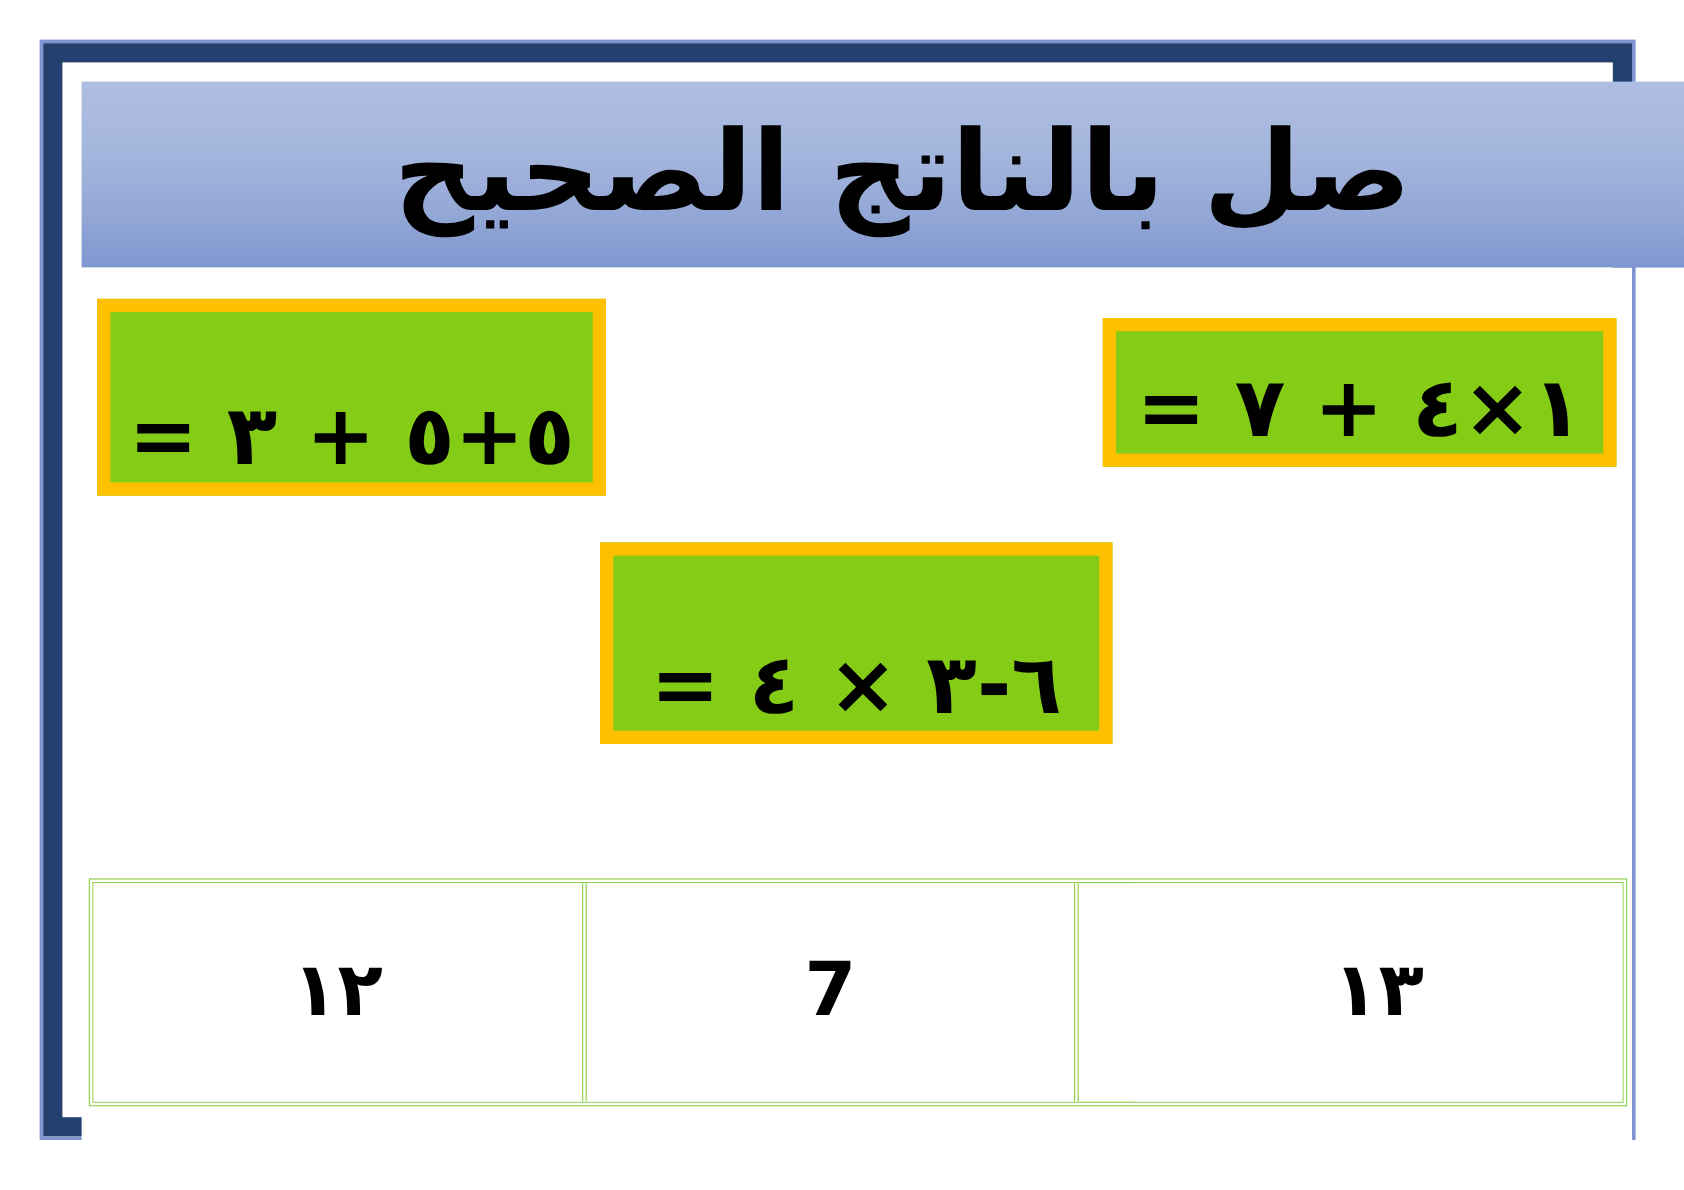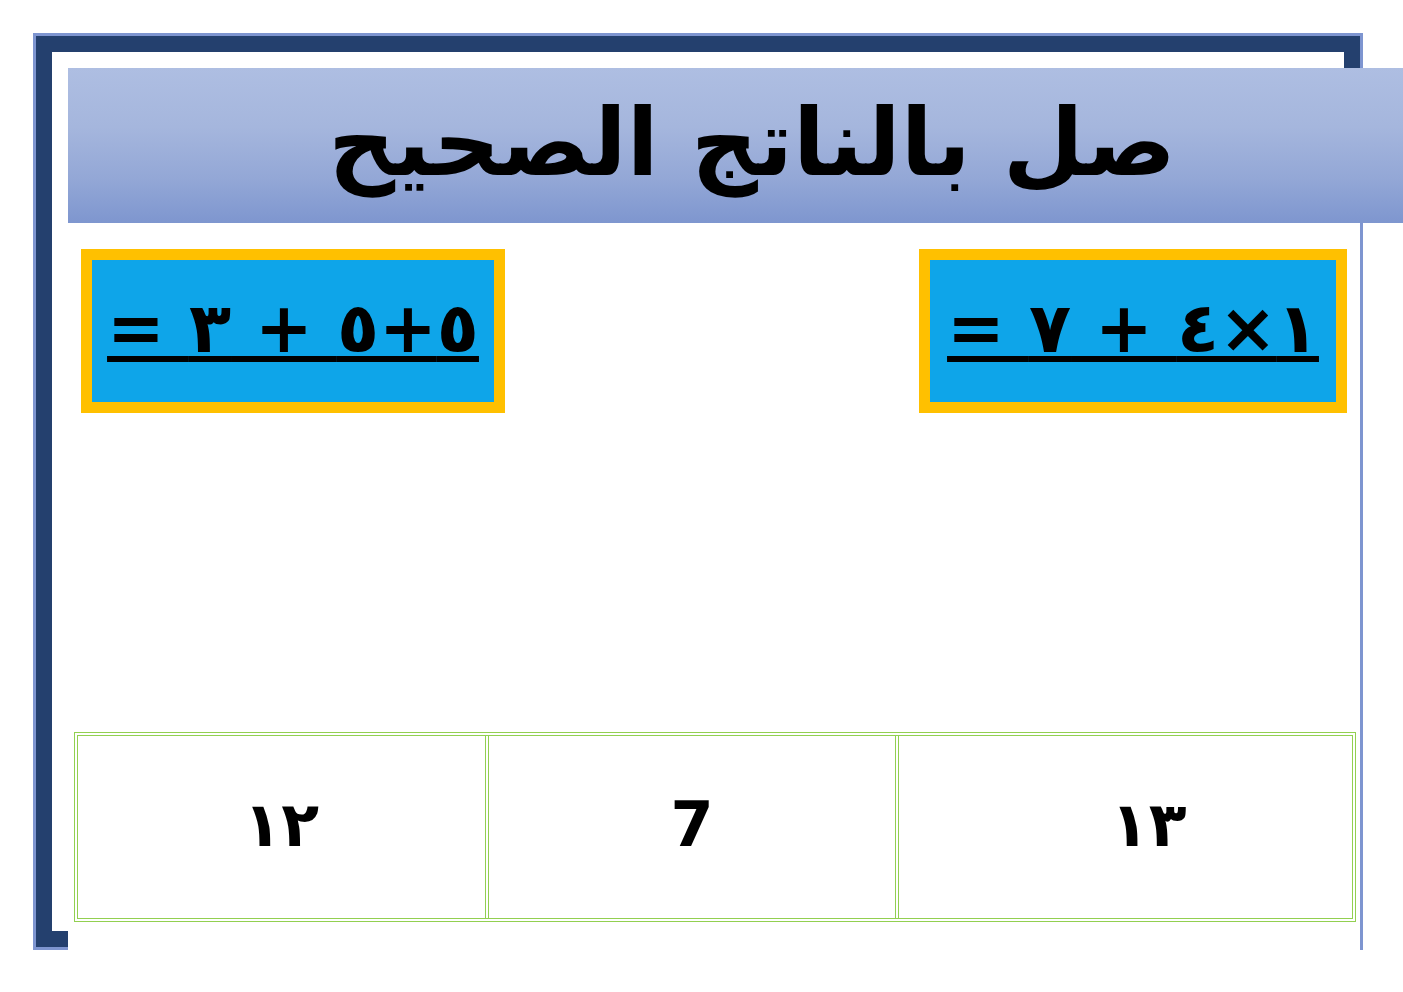--- a/index.html
+++ b/index.html
@@ -69,41 +69,40 @@
     top: 171px;
     width: 1292px;
     height: 730px;
     background: #ffffff;
   }
 
   
   .eq-card {
     position: absolute;
     box-sizing: border-box;
-    background: #0ea5e9;
+    background: #84cc16;
     border: 11px solid #FFC000;
     display: flex;
-    align-items: center;
+    align-items: flex-end;
     justify-content: center;
     direction: rtl;
-    text-decoration: underline;
   }
   .eq-text {
     font-family: "DejaVu Sans", "Liberation Sans", sans-serif;
     font-weight: 700;
     font-size: 69px;
     line-height: 1;
     color: #000000;
     white-space: nowrap;
     direction: rtl;
     unicode-bidi: isolate;
     transform: translateY(-3px);
   }
   #eq-card-1 { left: 13px;  top: 26px;  width: 424px; height: 164px; }
-  #eq-card-2 { left: 851px; top: 26px;  width: 428px; height: 164px; }
+  #eq-card-2 { left: 851px; top: 42px;  width: 428px; height: 124px; }
   #eq-card-3 { left: 432px; top: 229px; width: 427px; height: 168px; }
 
   
   #answer-table {
     position: absolute;
     left: 6px;
     top: 509px;
     width: 1282px;
     height: 190px;
     box-sizing: border-box;
@@ -149,20 +148,23 @@
     <div id="body-area">
 
       <div class="eq-card" id="eq-card-1">
         <span class="eq-text">٥+٥ + ٣ =</span>
       </div>
 
       <div class="eq-card" id="eq-card-2">
         <span class="eq-text">١×٤ + ٧ =</span>
       </div>
 
+      <div class="eq-card" id="eq-card-3">
+        <span class="eq-text">٦-٣ × ٤ =</span>
+      </div>
 
       <div id="answer-table">
         <div class="answer-cell">
           <span class="answer-text">١٣</span>
         </div>
         <div class="answer-cell">
           <span class="answer-text">7</span>
         </div>
         <div class="answer-cell">
           <span class="answer-text">١٢</span>

